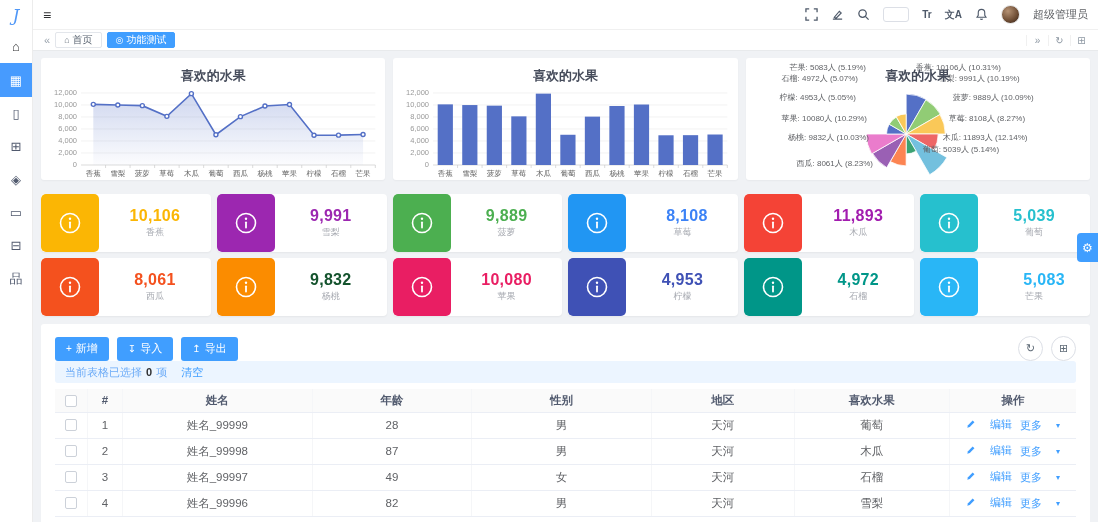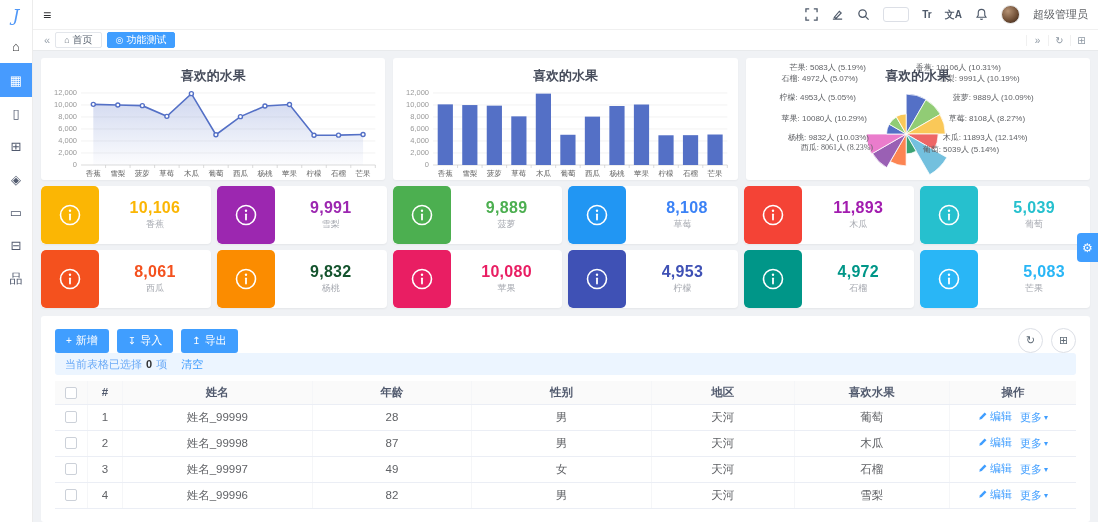--- a/index.html
+++ b/index.html
@@ -34,21 +34,21 @@
     border:1px solid #e3e6eb; border-radius:2px; background:#fff; font-size:10px; color:#5b6572; cursor:pointer; }
   .tab .t-ico { font-size:9px; }
   .tab.active { background:#409eff; border-color:#409eff; color:#fff; }
   .tabbar-right { margin-left:auto; display:flex; align-items:center; }
   .tabbar-right .tab-tool { width:22px; text-align:center; color:#8e98a3; font-size:10px; border-left:1px solid #f0f0f0; cursor:pointer; }
 
   
   .content { flex:1; padding:7px 8px 0; overflow:hidden; }
   .card { background:#fff; border-radius:3px; box-shadow:0 1px 2px rgba(0,0,0,.04); }
 
-  .charts-row { display:flex; gap:8px; margin-bottom:6px; }
+  .charts-row { display:flex; gap:8px; margin-bottom:14px; }
   .chart-card { flex:1; height:122px; position:relative; overflow:hidden; }
   .chart-title { text-align:center; font-size:13px; font-weight:bold; color:#464c5b; padding-top:9px; height:30px; position:relative; z-index:3; }
   .chart-svg { display:block; width:100%; height:92px; }
   .pie-wrap { position:absolute; inset:0; }
   .pie-svg { position:absolute; inset:0; width:100%; height:100%; }
   .pie-label { position:absolute; font-size:8px; color:#606266; white-space:nowrap; z-index:2; }
 
   .stats-grid { display:grid; grid-template-columns:repeat(6,1fr); grid-auto-rows:58px; gap:6px; margin-bottom:8px; }
   .stat-card { display:flex; background:#fff; border-radius:4px; box-shadow:0 1px 2px rgba(0,0,0,.05); overflow:hidden; }
   .stat-icon { width:58px; height:58px; border-radius:5px; flex-shrink:0; display:flex; align-items:center; justify-content:center; }
@@ -69,21 +69,21 @@
     padding:0 10px; font-size:11px; color:#6cabf7; gap:4px; }
   .selection-bar .sel-count { color:#303133; font-weight:bold; }
   .selection-bar .clear-link { color:#409eff; margin-left:10px; cursor:pointer; }
 
   table.data-table { width:100%; border-collapse:collapse; table-layout:fixed; margin-top:6px; }
   .data-table th, .data-table td { height:26px; font-size:11.5px; text-align:center; color:#606266;
     border-bottom:1px solid #ebeef5; border-right:1px solid #f5f6f8; overflow:hidden; white-space:nowrap; }
   .data-table th { background:#fafafa; color:#515a6e; font-weight:bold; height:23px; }
   .data-table th:last-child, .data-table td:last-child { border-right:none; }
   .checkbox { width:12px; height:12px; border:1px solid #ccd1d9; border-radius:2px; background:#fff; display:inline-block; vertical-align:middle; cursor:pointer; }
-  .link { color:#409eff; cursor:pointer; display:inline-flex; align-items:center; gap:2px; font-size:11px; }
+  .link { color:#409eff; cursor:pointer; display:inline-flex; align-items:center; gap:14px; font-size:11px; }
   .link + .link { margin-left:8px; }
   .caret { font-size:8px; }
 
   .float-gear { position:absolute; right:0; top:233px; width:21px; height:29px; background:#409eff; color:#fff;
     border-radius:4px 0 0 4px; display:flex; align-items:center; justify-content:center; font-size:12px; cursor:pointer; z-index:9; }
 </style>
 </head>
 <body>
 
 <div class="app">
@@ -305,21 +305,21 @@
                 <path d="M160 76 L125.5 95.9 A39.8 39.8 0 0 1 120.2 76.0 Z" fill="#ea7ccc" stroke="#fff" stroke-width="0.8"></path>
                 <path d="M160 76 L140.4 76.0 A19.6 19.6 0 0 1 143.0 66.2 Z" fill="#5470c6" stroke="#fff" stroke-width="0.8"></path>
                 <path d="M160 76 L143.0 66.2 A19.6 19.6 0 0 1 150.2 59.0 Z" fill="#91cc75" stroke="#fff" stroke-width="0.8"></path>
                 <path d="M160 76 L150.0 58.6 A20.1 20.1 0 0 1 160.0 55.9 Z" fill="#fac858" stroke="#fff" stroke-width="0.8"></path>
               </svg>
           <div class="pie-label" style="top: 4px; right: 224px; text-align: right;">芒果: 5083人 (5.19%)</div>
               <div class="pie-label" style="top: 15px; right: 232px; text-align: right;">石榴: 4972人 (5.07%)</div>
               <div class="pie-label" style="top: 34px; right: 234px; text-align: right;">柠檬: 4953人 (5.05%)</div>
               <div class="pie-label" style="top: 55px; right: 223px; text-align: right;">苹果: 10080人 (10.29%)</div>
               <div class="pie-label" style="top: 74px; right: 221px; text-align: right;">杨桃: 9832人 (10.03%)</div>
-              <div class="pie-label" style="top: 84px; right: 217px; text-align: right; font-family: Liberation Serif, serif;">西瓜: 8061人 (8.23%)</div>
+              <div class="pie-label" style="top: 100px; right: 217px; text-align: right;">西瓜: 8061人 (8.23%)</div>
               <div class="pie-label" style="top: 4px; left: 170px;">香蕉: 10106人 (10.31%)</div>
               <div class="pie-label" style="top: 15px; left: 193px;">雪梨: 9991人 (10.19%)</div>
               <div class="pie-label" style="top: 34px; left: 207px;">菠萝: 9889人 (10.09%)</div>
               <div class="pie-label" style="top: 55px; left: 203px;">草莓: 8108人 (8.27%)</div>
               <div class="pie-label" style="top: 74px; left: 197px;">木瓜: 11893人 (12.14%)</div>
               <div class="pie-label" style="top: 86px; left: 177px;">葡萄: 5039人 (5.14%)</div>
             </div>
           <div class="chart-title">喜欢的水果</div>
         </div>
       </div>

